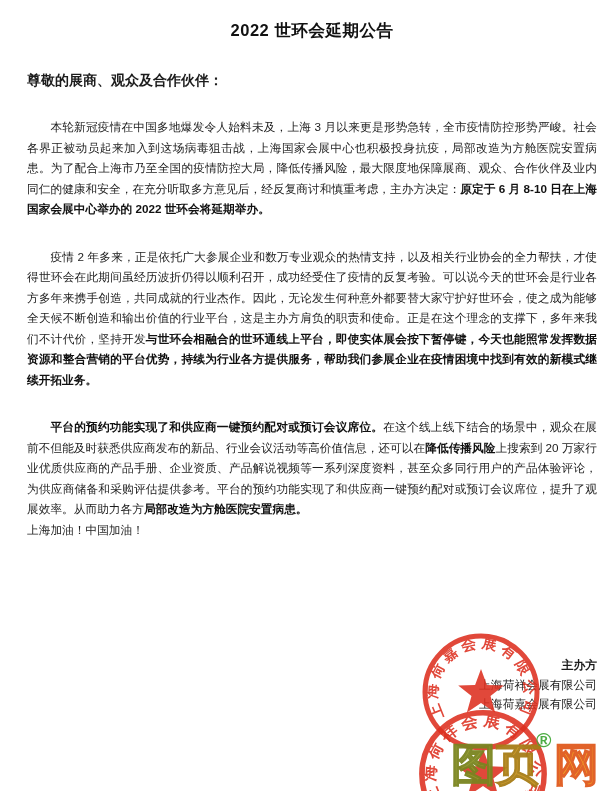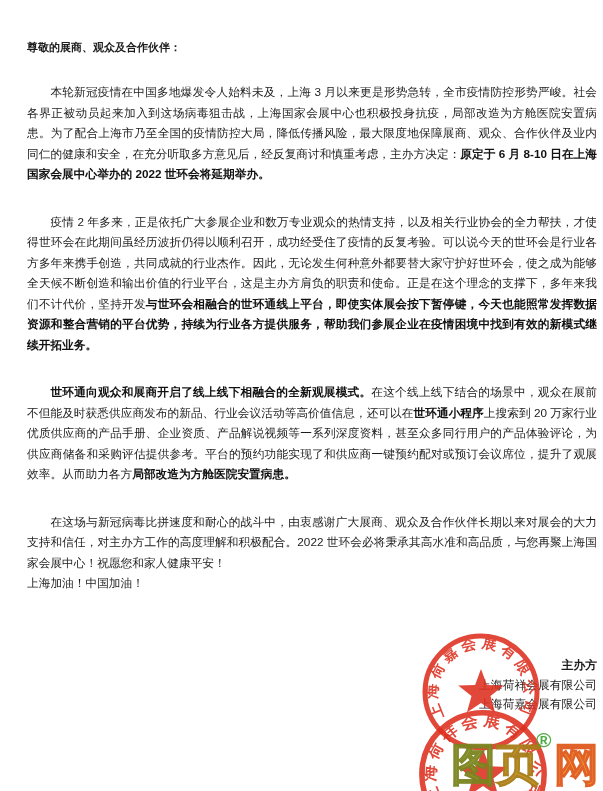--- a/index.html
+++ b/index.html
@@ -16,21 +16,21 @@
   .title {
     text-align:center;
     font-size:16.5px;
     font-weight:700;
     letter-spacing:0.5px;
     margin-top:10px;
     color:#111;
   }
   .salutation {
     margin-top:30px;
-    font-size:11px;
+    font-size:14px;
     font-weight:700;
   }
   .para {
     font-size:11.7px;
     line-height:20.5px;
     text-align:justify;
     text-indent:2em;
     margin-top:27px;
     color:#1c1c1c;
   }
@@ -71,26 +71,26 @@
     color:#45a93c; -webkit-text-stroke:0;
     font-weight:700;
   }
 </style>
 </head>
 <body>
 
 <div class="page">
 
   <div class="content">
+    <h1 class="title">2022 世环会延期公告</h1>
     <div class="salutation">尊敬的展商、观众及合作伙伴：</div>
     <div id="paragraphs">
         <p class="para"><span>本轮新冠疫情在中国多地爆发令人始料未及，上海 3 月以来更是形势急转，全市疫情防控形势严峻。社会各界正被动员起来加入到这场病毒狙击战，上海国家会展中心也积极投身抗疫，局部改造为方舱医院安置病患。为了配合上海市乃至全国的疫情防控大局，降低传播风险，最大限度地保障展商、观众、合作伙伴及业内同仁的健康和安全，在充分听取多方意见后，经反复商讨和慎重考虑，主办方决定：</span><b>原定于 6 月 8-10 日在上海国家会展中心举办的 2022 世环会将延期举办。</b></p>
         <p class="para"><span>疫情 2 年多来，正是依托广大参展企业和数万专业观众的热情支持，以及相关行业协会的全力帮扶，才使得世环会在此期间虽经历波折仍得以顺利召开，成功经受住了疫情的反复考验。可以说今天的世环会是行业各方多年来携手创造，共同成就的行业杰作。因此，无论发生何种意外都要替大家守护好世环会，使之成为能够全天候不断创造和输出价值的行业平台，这是主办方肩负的职责和使命。正是在这个理念的支撑下，多年来我们不计代价，坚持开发</span><b>与世环会相融合的世环通线上平台，即使实体展会按下暂停键，今天也能照常发挥数据资源和整合营销的平台优势，持续为行业各方提供服务，帮助我们参展企业在疫情困境中找到有效的新模式继续开拓业务。</b></p>
-        <p class="para"><b>世环通向观众和展商开启了线上线下相融合的全新观展模式。</b><span>在这个线上线下结合的场景中，观众在展前不但能及时获悉供应商发布的新品、行业会议活动等高价值信息，还可以在</span><b>世环通小程序</b><span>上搜索到 20 万家行业优质供应商的产品手册、企业资质、产品解说视频等一系列深度资料，甚至众多同行用户的产品体验评论，为供应商储备和采购评估提供参考。平台的预约功能实现了和供应商一键预约配对或预订会议席位，提升了观展效率。从而助力各方</span><b>局部改造为方舱医院安置病患。</b></p>
-        <p class="para"><span>在这场与新冠病毒比拼速度和耐心的战斗中，由衷感谢广大展商、观众及合作伙伴长期以来对展会的大力支持和信任，对主办方工作的高度理解和积极配合。2022 世环会必将秉承其高水准和高品质，与您再聚上海国家会展中心！祝愿您和家人健康平安！</span></p>
+        <p class="para"><b>平台的预约功能实现了和供应商一键预约配对或预订会议席位。</b><span>在这个线上线下结合的场景中，观众在展前不但能及时获悉供应商发布的新品、行业会议活动等高价值信息，还可以在</span><b>降低传播风险</b><span>上搜索到 20 万家行业优质供应商的产品手册、企业资质、产品解说视频等一系列深度资料，甚至众多同行用户的产品体验评论，为供应商储备和采购评估提供参考。平台的预约功能实现了和供应商一键预约配对或预订会议席位，提升了观展效率。从而助力各方</span><b>局部改造为方舱医院安置病患。</b></p>
       </div>
     <p class="para closing">上海加油！中国加油！</p>
   </div>
 
   <div class="signature">
     <div class="sig-label">主办方</div>
     <div>上海荷祥会展有限公司</div>
     <div>上海荷嘉会展有限公司</div>
   </div>
 

